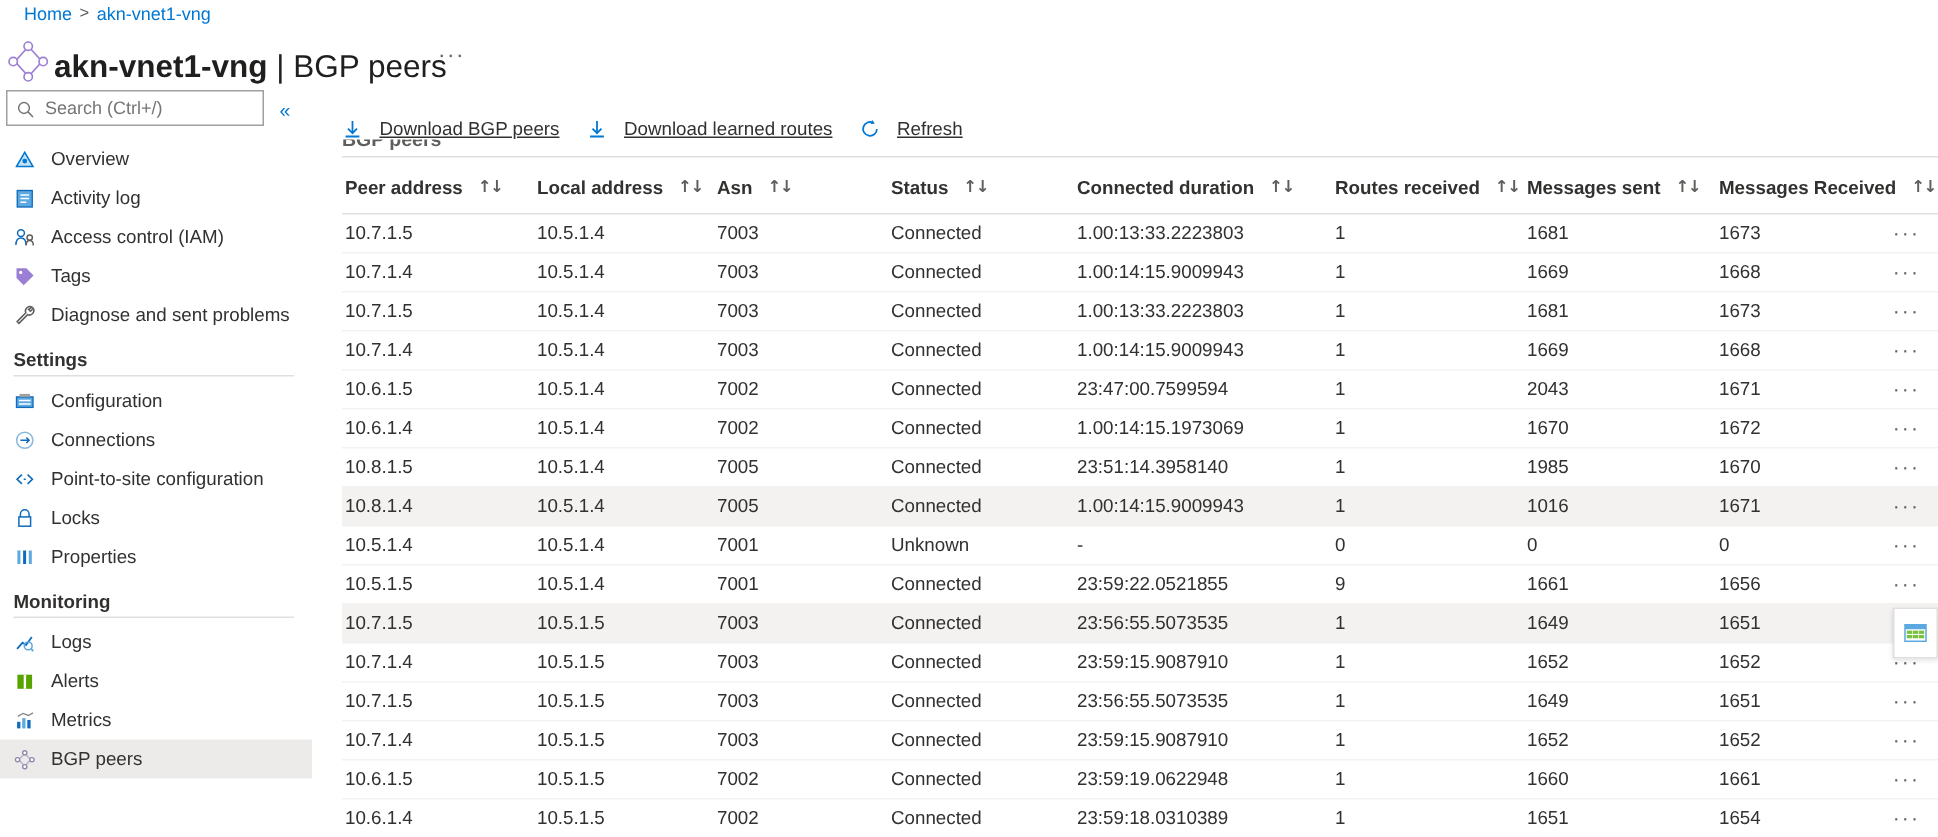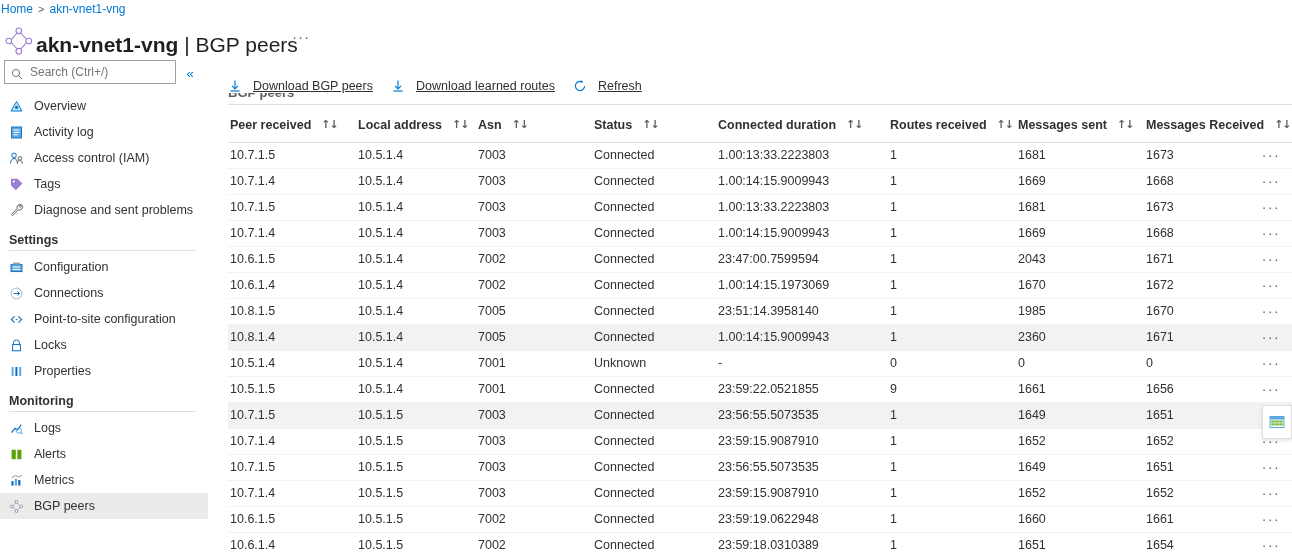--- a/index.html
+++ b/index.html
@@ -9,21 +9,21 @@
     width: 1292px; height: 558px;
     overflow: hidden;
     background: #ffffff;
     font-family: "Liberation Sans", sans-serif;
     color: #323130;
   }
   #app { position: relative; width: 1292px; height: 558px; background:#fff; }
 
   
   .breadcrumb {
-    position: absolute; left: 1px; top: 0px; height: 18px;
+    position: absolute; left: 16px; top: 0px; height: 18px;
     display: flex; align-items: flex-end; gap: 5px;
     font-size: 12px; line-height: 18px;
   }
   .bc-link { color: #0078d4; cursor: pointer; }
   .bc-sep { color: #605e5c; font-size: 11px; }
 
   
   .title-row {
     position: absolute; left: 4px; top: 22px;
     display: flex; align-items: flex-end;
@@ -424,21 +424,21 @@
         <col class="c-dur">
           <col class="c-routes">
           <col class="c-msent">
           <col class="c-mrecv">
           <col class="c-act">
       </colgroup>
       <thead>
         <tr>
           <th>
               <div class="hcell">
-            <span class="htxt">Peer received</span>
+            <span class="htxt">Peer address</span>
             <span class="sort">↑↓</span>
           </div>
             </th>
           <th>
               <div class="hcell">
             <span class="htxt">Local address</span>
             <span class="sort">↑↓</span>
           </div>
             </th>
           <th>
@@ -558,21 +558,21 @@
             <td>1670</td>
             <td class="actions"><span class="dots">···</span></td>
           </tr>
           <tr class="row hl">
             <td>10.8.1.4</td>
             <td>10.5.1.4</td>
             <td>7005</td>
             <td>Connected</td>
             <td>1.00:14:15.9009943</td>
             <td>1</td>
-            <td>2360</td>
+            <td>1016</td>
             <td>1671</td>
             <td class="actions"><span class="dots">···</span></td>
           </tr>
           <tr class="row">
             <td>10.5.1.4</td>
             <td>10.5.1.4</td>
             <td>7001</td>
             <td>Unknown</td>
             <td>-</td>
             <td>0</td>

